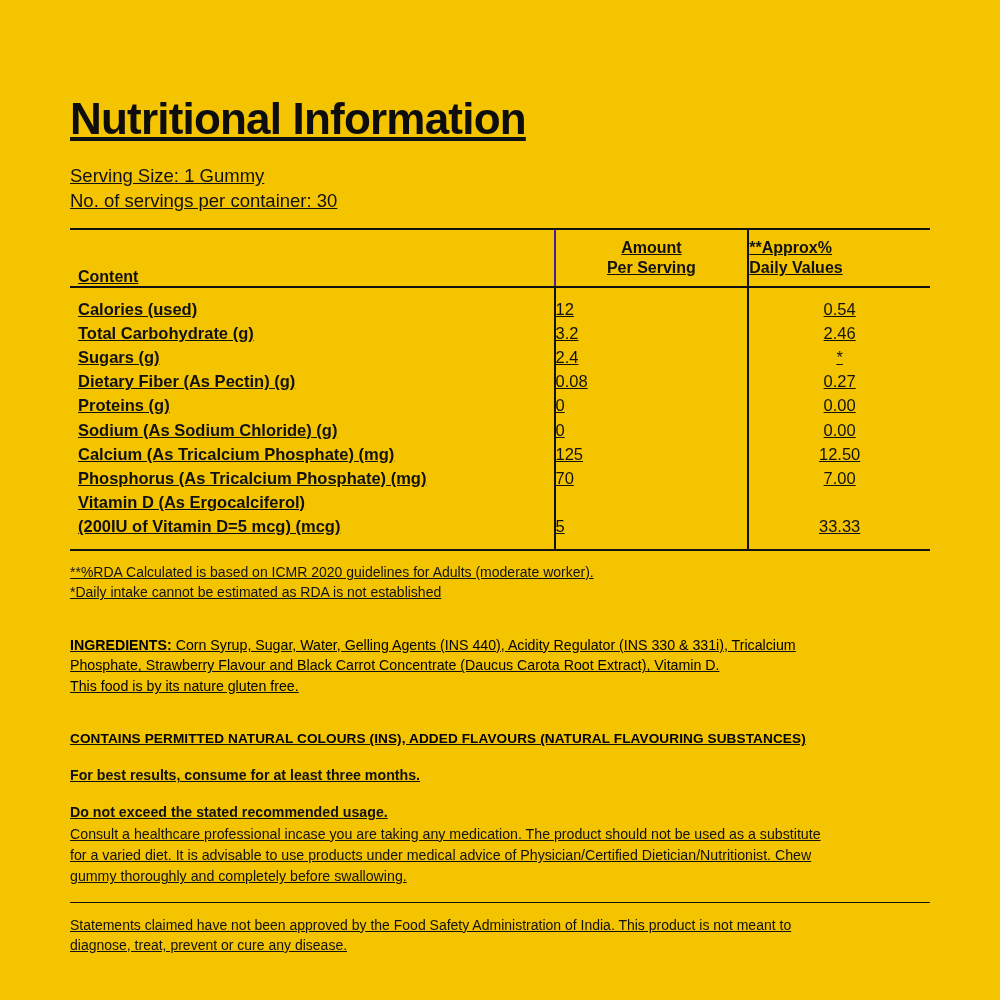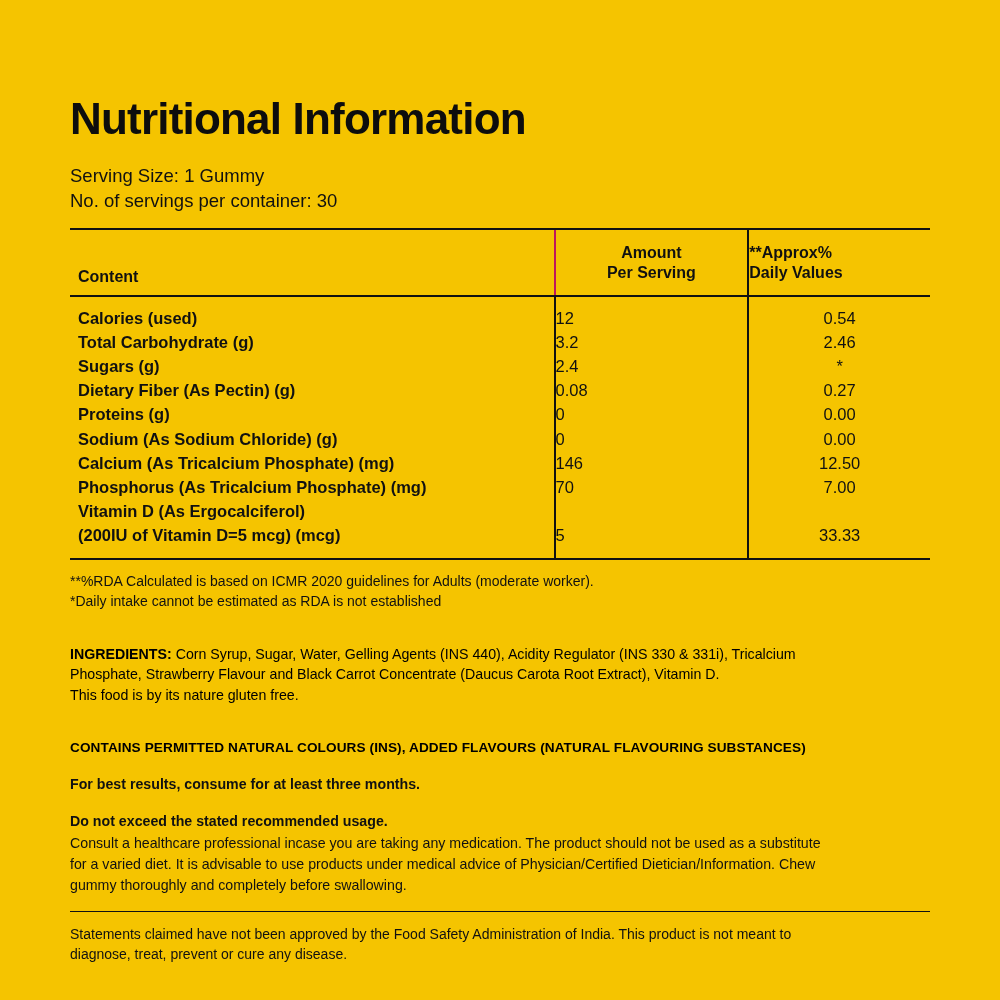--- a/index.html
+++ b/index.html
@@ -13,20 +13,21 @@
     font-family: "Liberation Sans", sans-serif;
     color: #111111;
     overflow: hidden;
   }
   .page {
     position: relative;
     width: 900px;
     height: 1000px;
     box-sizing: border-box;
     padding: 96px 70px 0 70px;
+    text-decoration: underline;
   }
   .title {
     font-size: 44px;
     font-weight: bold;
     letter-spacing: -0.8px;
     line-height: 1.05;
     margin: 0 0 22px 0;
     color: #0d0d0d;
   }
   .serving-line {
@@ -56,22 +57,21 @@
   .head-row th {
     height: 56px;
     font-size: 16px;
     font-weight: bold;
     border-bottom: 2px solid #111;
   }
   .head-row th.th-content {
     text-align: left;
     padding-left: 8px;
     vertical-align: bottom;
-    padding-bottom: 9px;
-    border-right: 2px solid #be185d;
+    border-right: 2px solid #4c1d95;
   }
   .head-row th.th-amount {
     text-align: center;
     border-right: 2px solid #111;
     line-height: 1.25;
   }
   .head-row th.th-dv {
     text-align: left;
     line-height: 1.25;
   }
@@ -200,21 +200,21 @@
           <td class="c2">0</td>
           <td class="c3">0.00</td>
         </tr>
         <tr>
           <td class="c1">Sodium (As Sodium Chloride) (g)</td>
           <td class="c2">0</td>
           <td class="c3">0.00</td>
         </tr>
         <tr>
           <td class="c1">Calcium (As Tricalcium Phosphate) (mg)</td>
-          <td class="c2">146</td>
+          <td class="c2">125</td>
           <td class="c3">12.50</td>
         </tr>
         <tr>
           <td class="c1">Phosphorus (As Tricalcium Phosphate) (mg)</td>
           <td class="c2">70</td>
           <td class="c3">7.00</td>
         </tr>
         <tr>
           <td class="c1">Vitamin D (As Ergocalciferol)</td>
           <td class="c2"></td>
@@ -241,20 +241,20 @@
 
 
   <div class="blk caps">CONTAINS PERMITTED NATURAL COLOURS (INS), ADDED FLAVOURS (NATURAL FLAVOURING SUBSTANCES)</div>
 
   <div class="rec">
     <div>For best results, consume for at least three months.</div>
   </div>
 
   <div class="warn">
     <div class="warn-head">Do not exceed the stated recommended usage.</div>
-    <div>Consult a healthcare professional incase you are taking any medication. The product should not be used as a substitute for a varied diet. It is advisable to use products under medical advice of Physician/Certified Dietician/Information. Chew gummy thoroughly and completely before swallowing.</div>
+    <div>Consult a healthcare professional incase you are taking any medication. The product should not be used as a substitute for a varied diet. It is advisable to use products under medical advice of Physician/Certified Dietician/Nutritionist. Chew gummy thoroughly and completely before swallowing.</div>
   </div>
 
   <div class="rule"></div>
 
   <div class="disclaimer">Statements claimed have not been approved by the Food Safety Administration of India. This product is not meant to diagnose, treat, prevent or cure any disease.</div>
 
 </div>
 
 </body></html>

